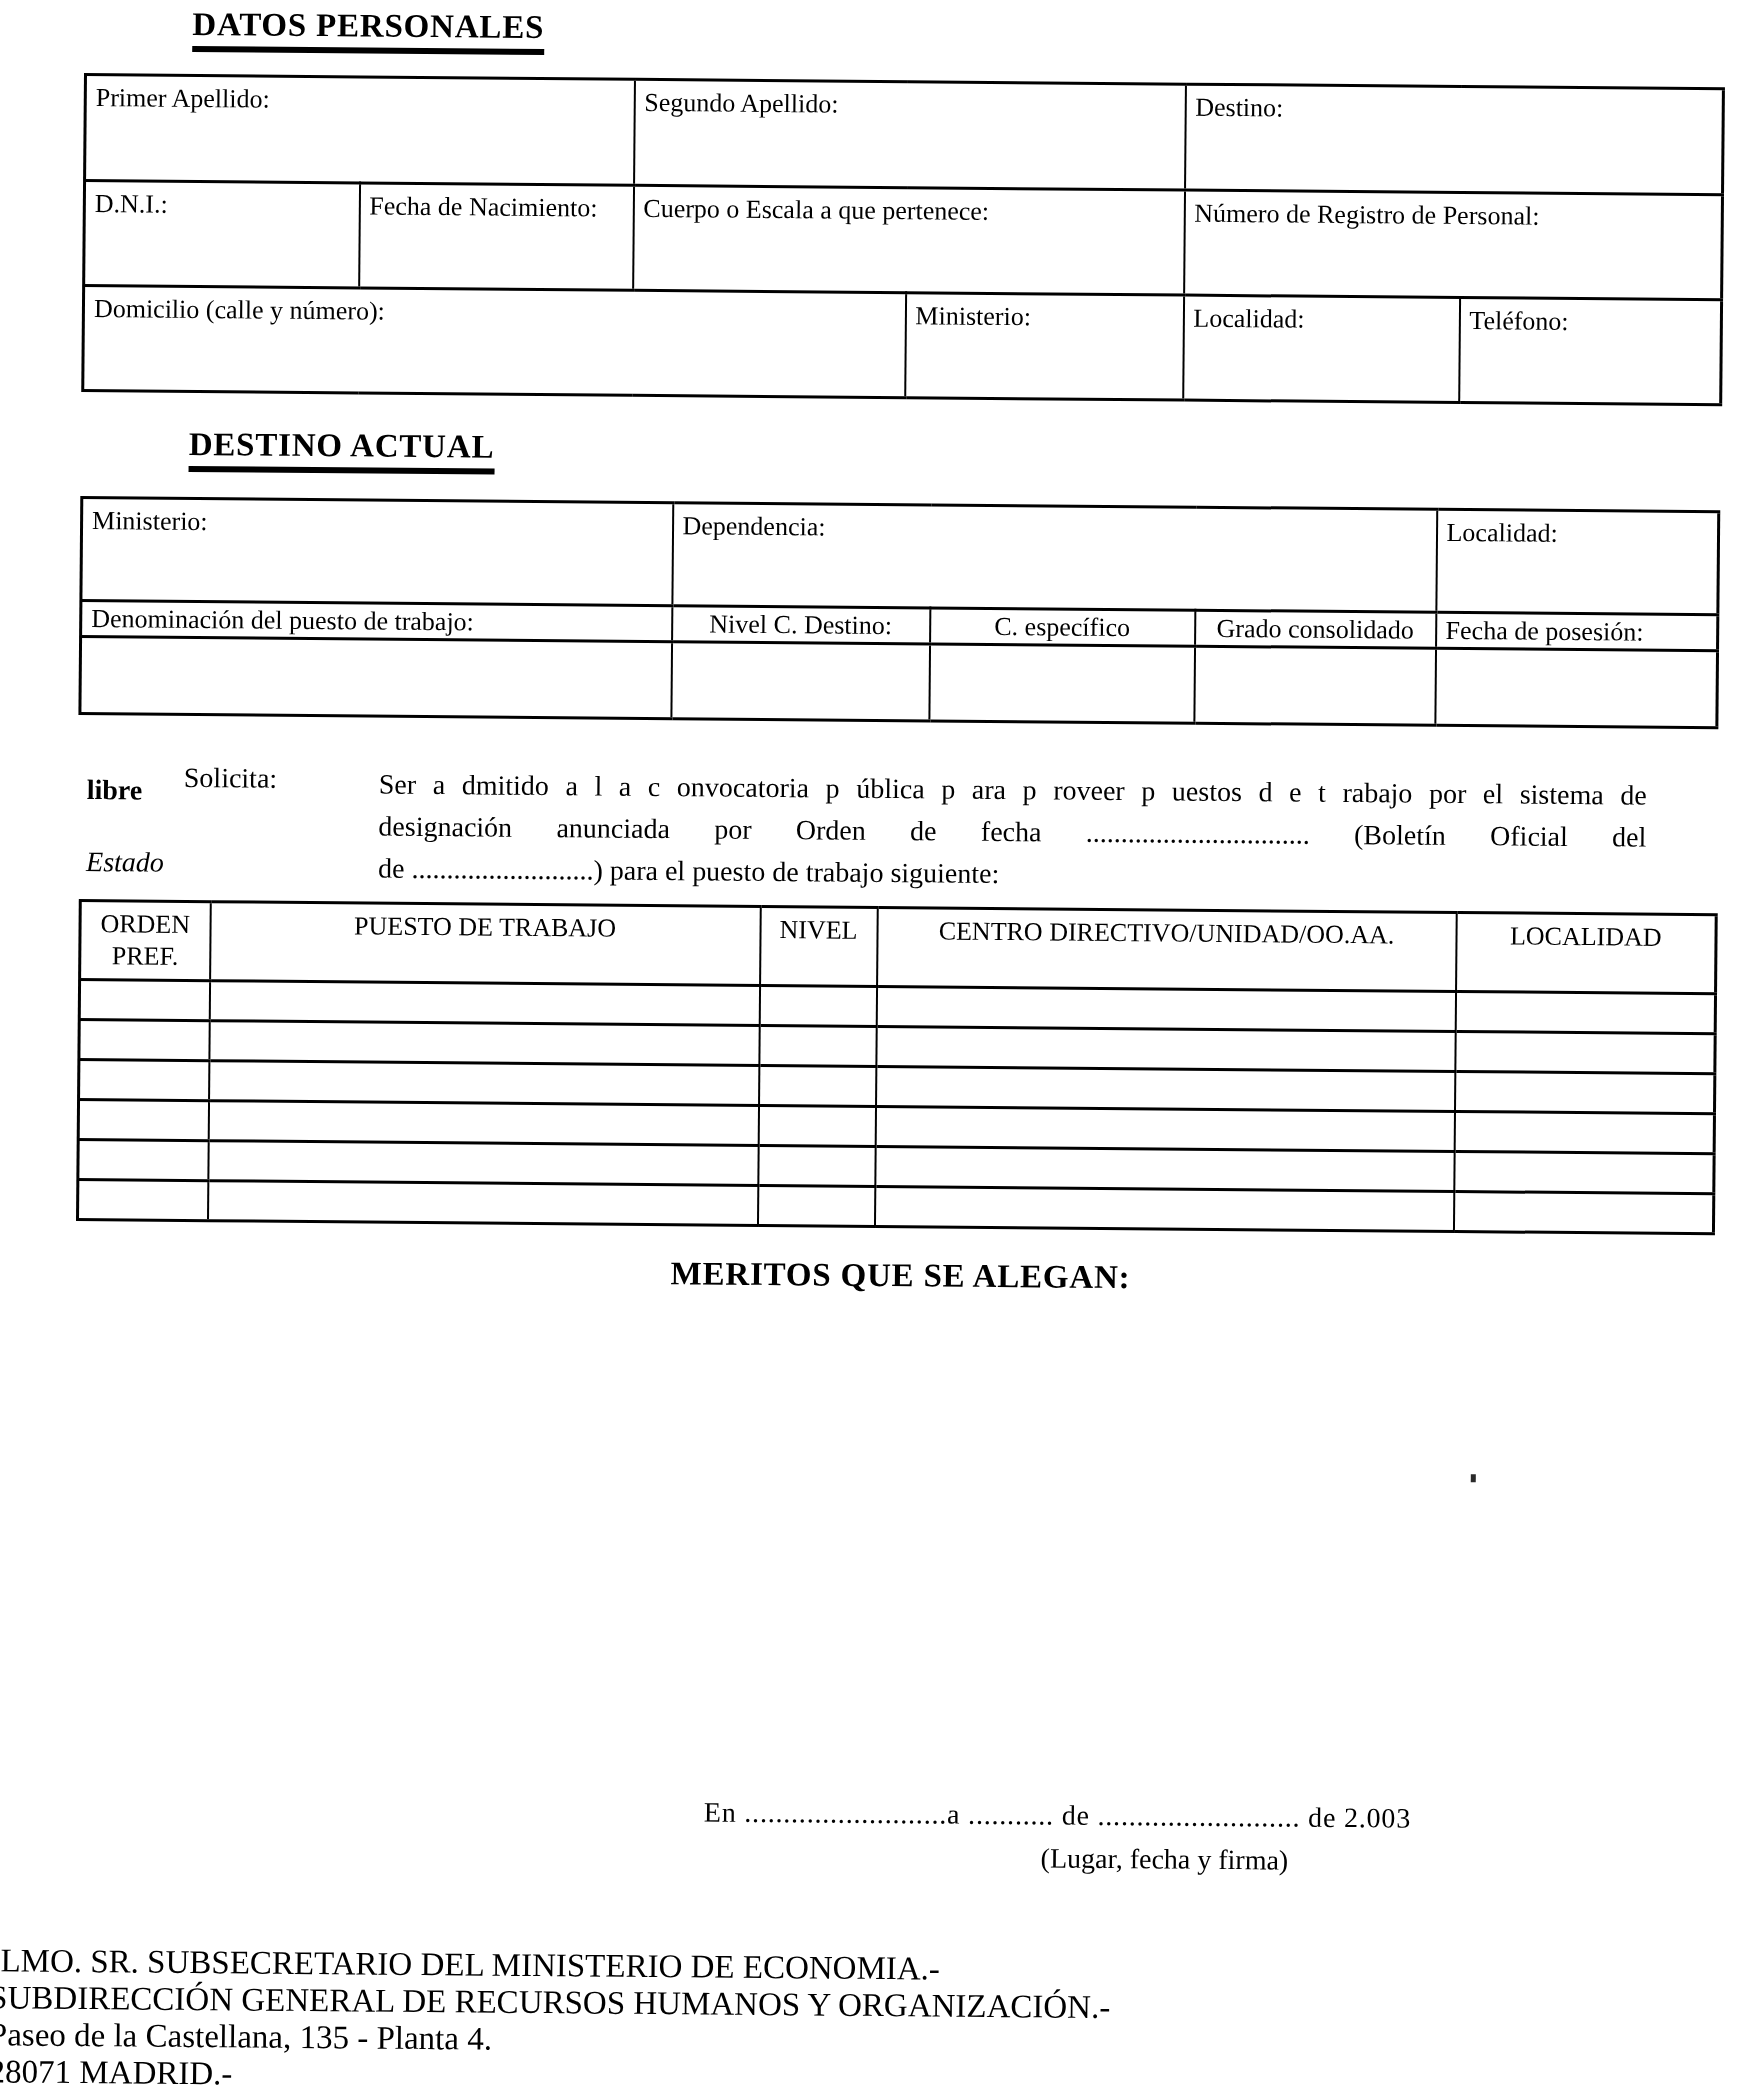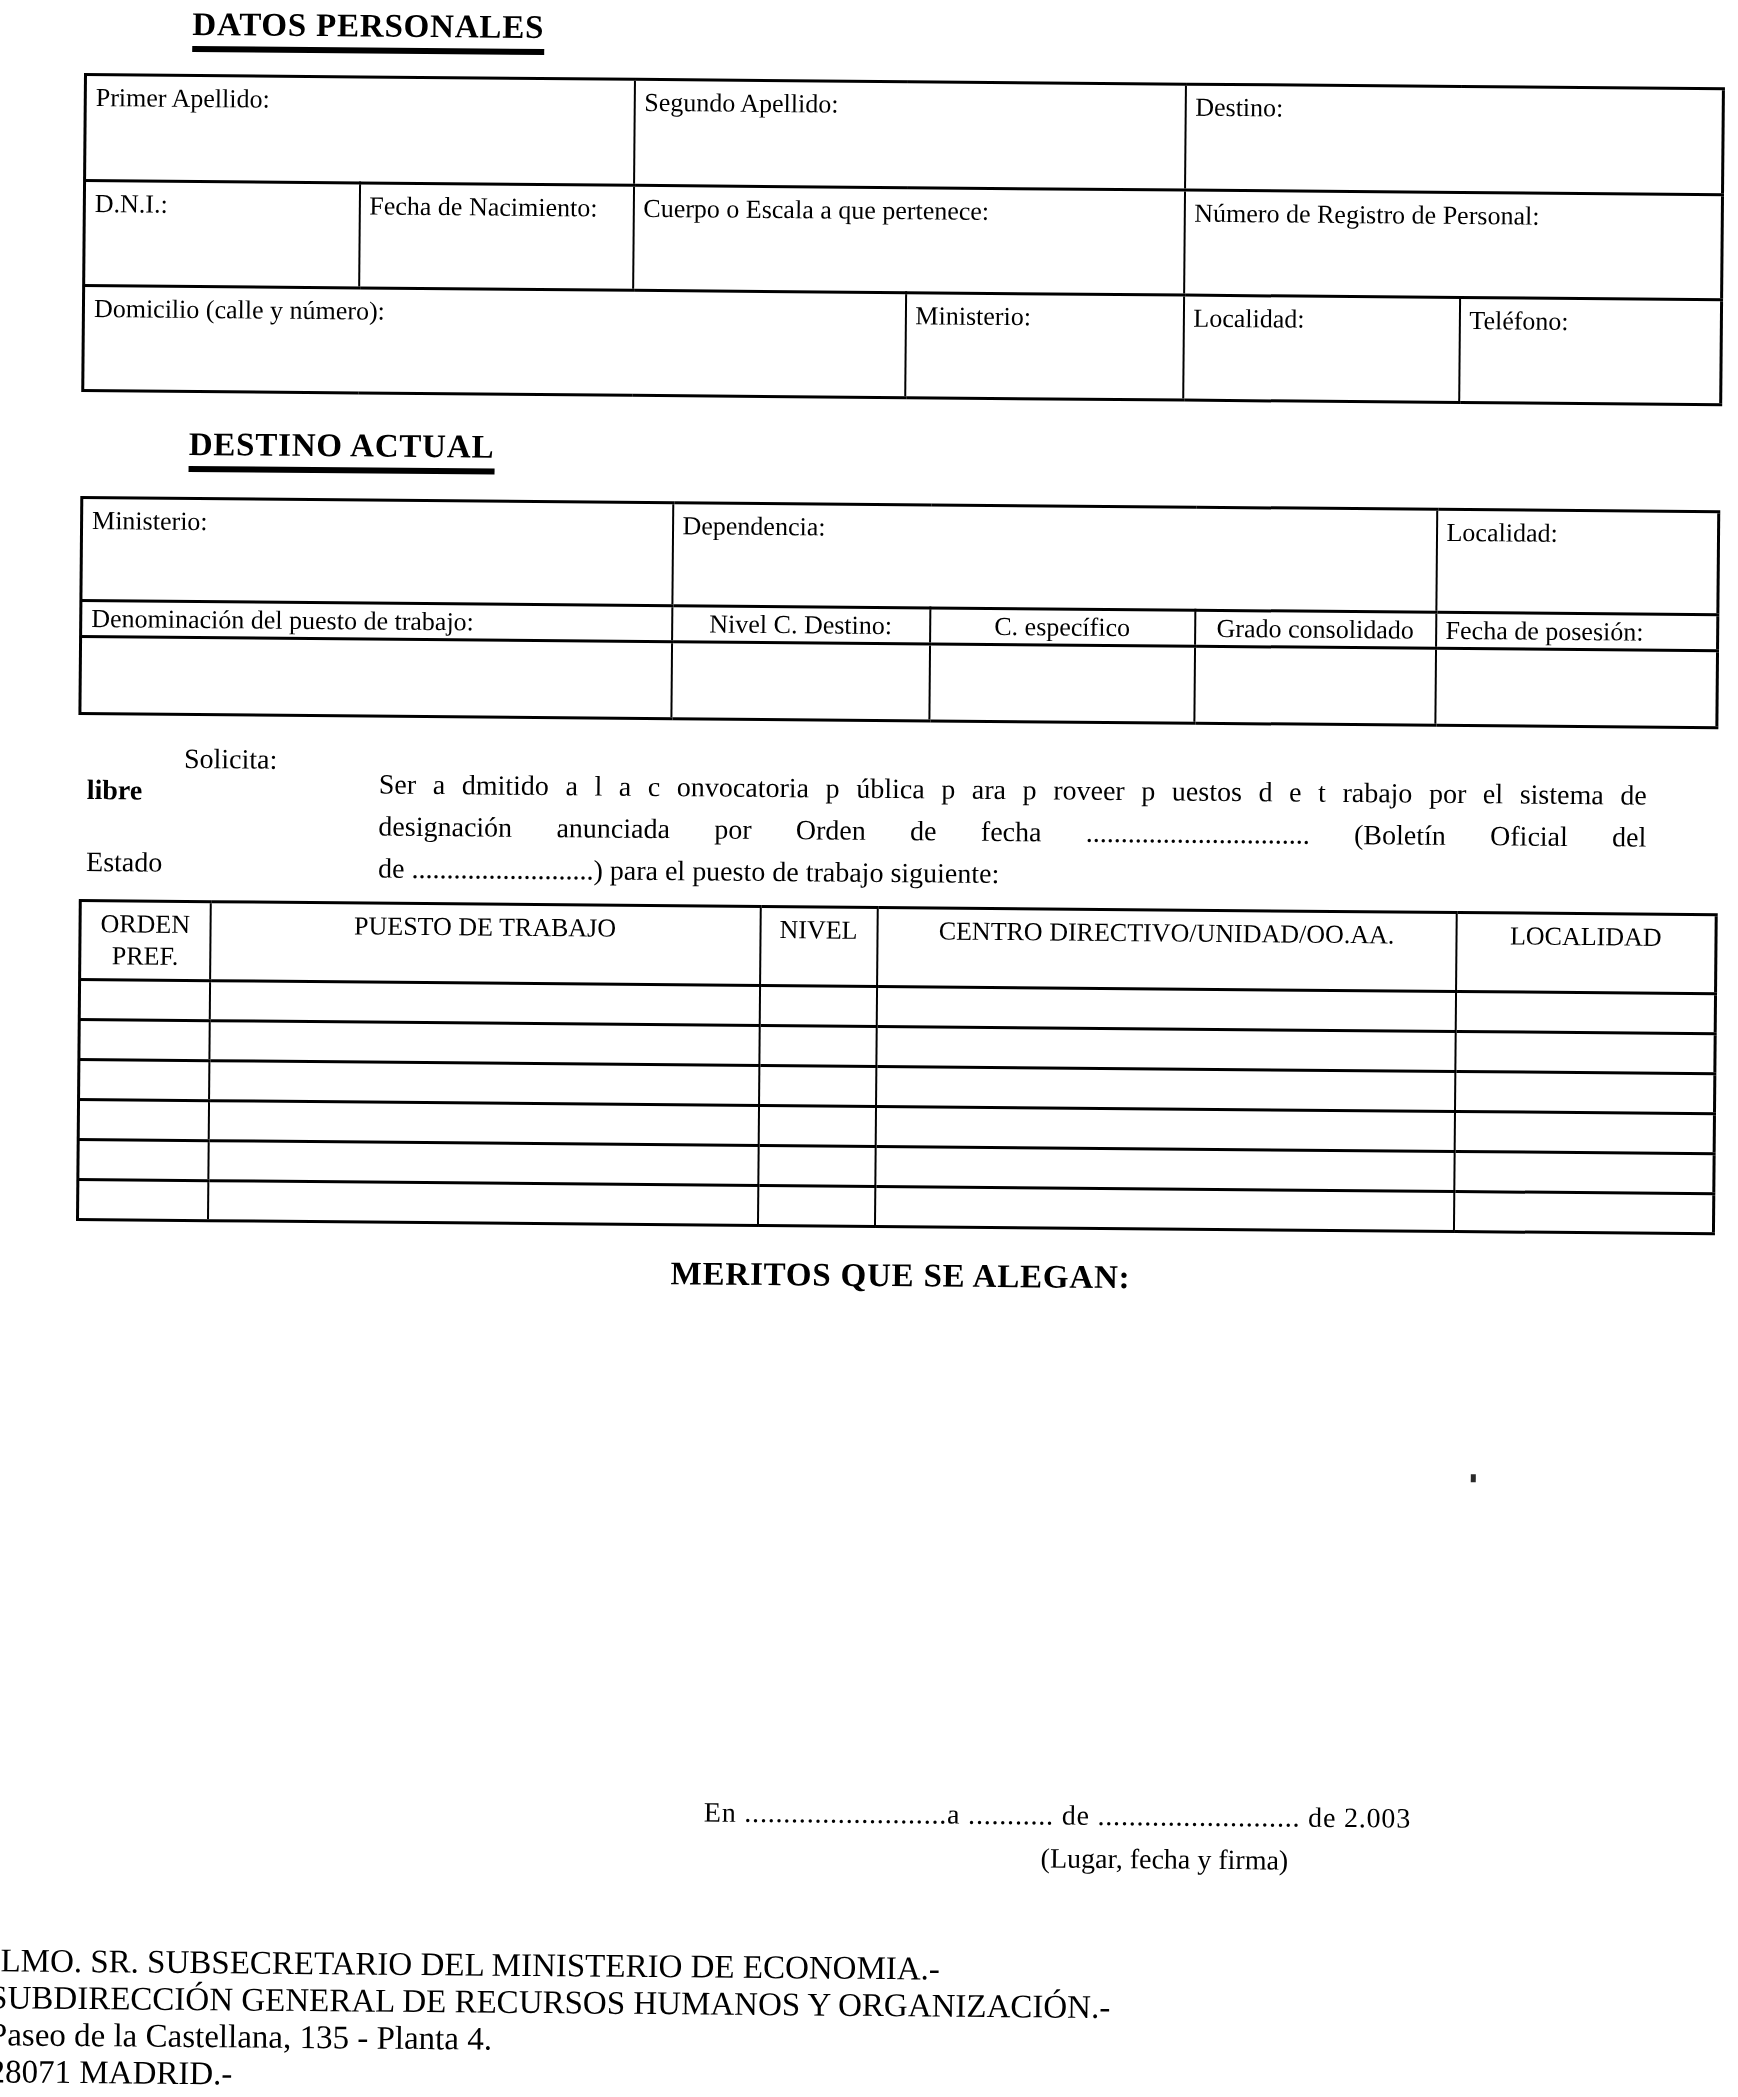--- a/index.html
+++ b/index.html
@@ -24,24 +24,24 @@
   }
   .t-datos   { left:84px; top:73px;  width:1637px; }
   .t-destino { left:84px; top:496px; width:1637px; }
   .t-orden   { left:86px; top:899px; width:1636px; }
 
   .t-destino td.hdr { padding-top:1.5px; padding-bottom:1.5px; line-height:30px; }
   .t-destino td.ctr { text-align:center; }
 
   .t-orden td { text-align:center; padding:4.5px 6px; font-size:25px; line-height:30px; }
 
-  .solicita-label { position:absolute; left:190px; top:742px; font-size:28px; }
+  .solicita-label { position:absolute; left:190px; top:761px; font-size:28px; }
   .margin-word    { position:absolute; left:93px; font-size:28px; }
   .mw1 { top:774px;font-weight:bold; }
-  .mw2 { top:846px; }
+  .mw2 { top:846px;font-style:italic; }
   .solicita-text  { position:absolute; left:385px; top:761px; width:1268px; font-size:28px; line-height:42px; }
   .solicita-text .jline { text-align:justify; text-align-last:justify; }
   .solicita-text .lline { text-align:left; }
 
   .meritos {
     position:absolute; top:1250px; left:50%; transform:translateX(calc(-50% + 42px));
     font-size:33px; font-weight:bold; letter-spacing:0.8px; white-space:nowrap;
   }
 
   .speck { position:absolute; left:1483px; top:1462px; width:5.3px; height:7.6px; background:#2a2a2a; }

